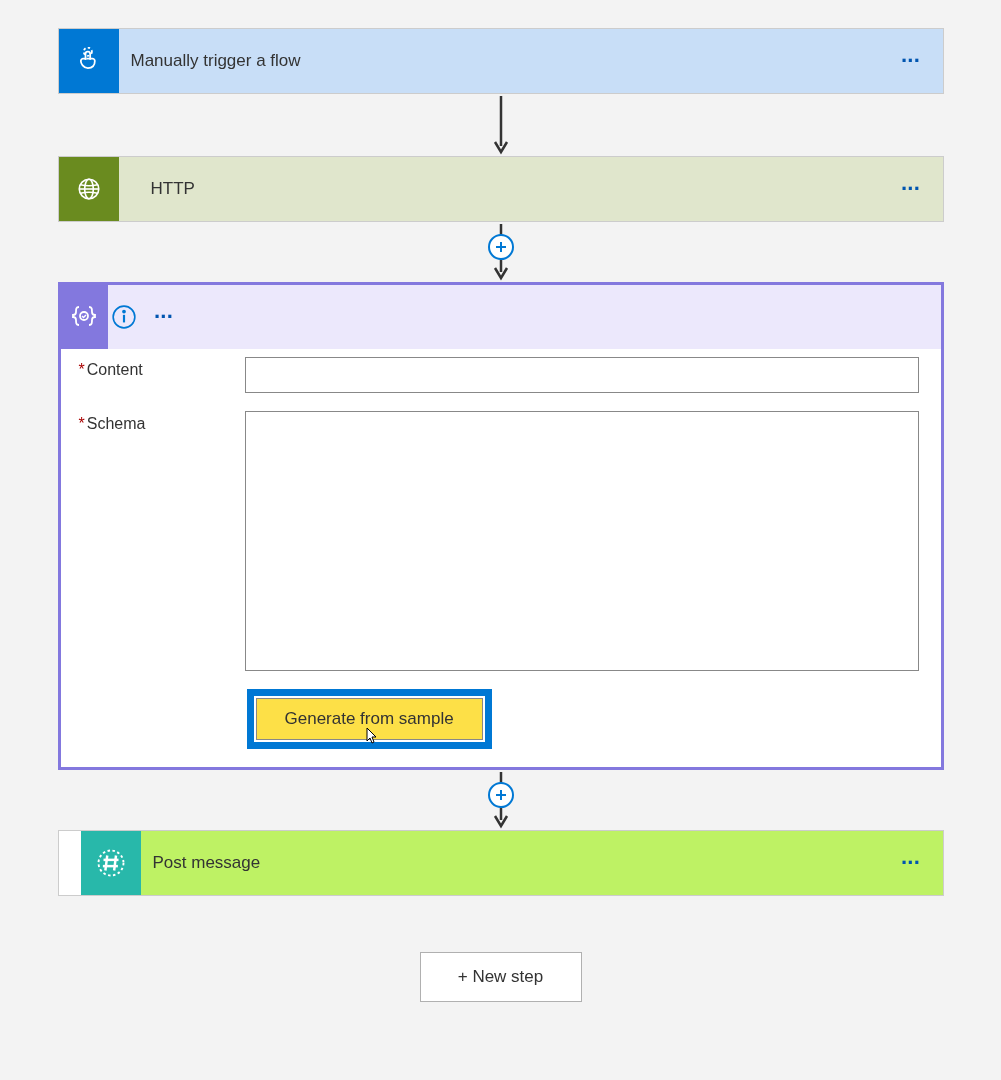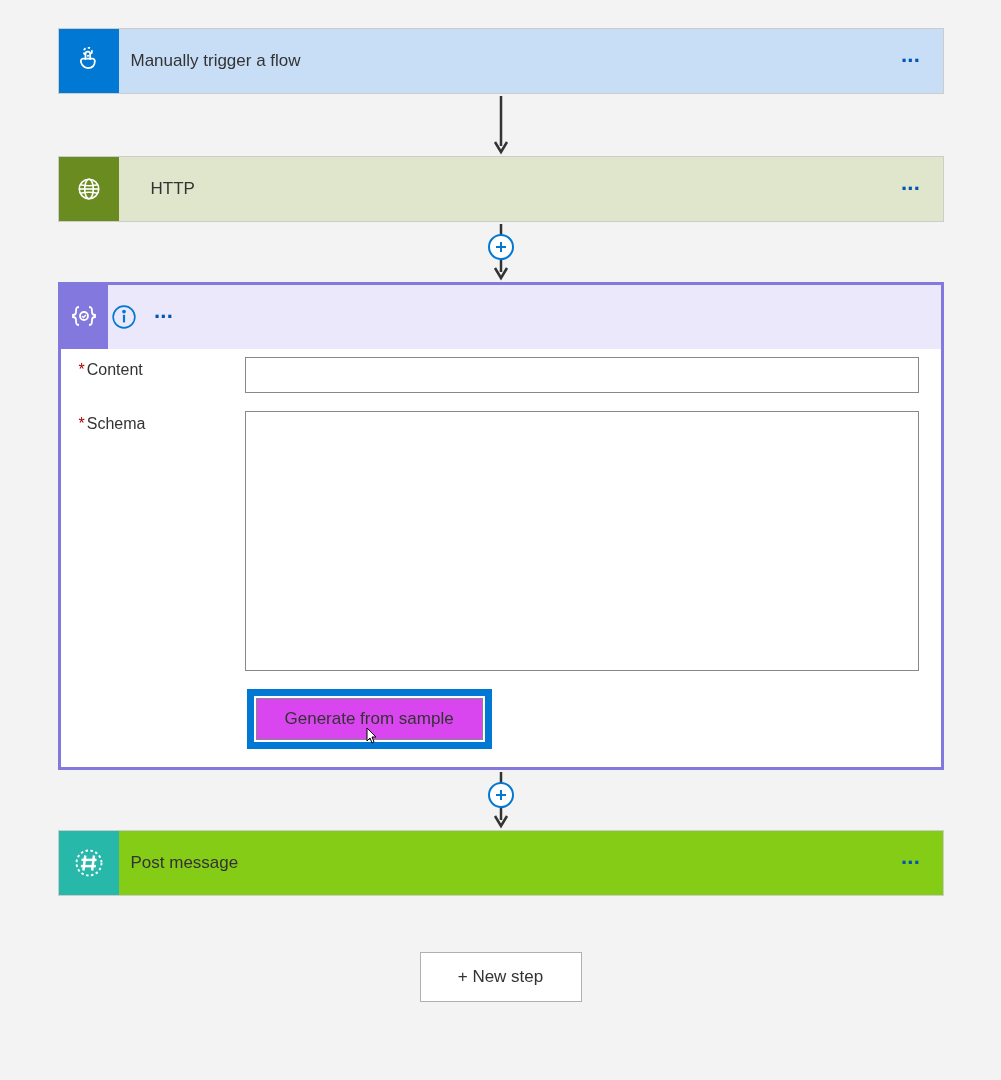--- a/index.html
+++ b/index.html
@@ -141,33 +141,34 @@
       border: 7px solid #0078d4;
       display: inline-block;
       margin-left: -16px;
       padding: 2px;
       position: relative;
     }
     .generate-btn {
       padding: 10px 28px;
       font-size: 17px;
       color: #333;
-      background: #d946ef;
+      background: #fde047;
       border: 1px solid #888;
       cursor: pointer;
     }
     .cursor-pointer {
       position: absolute;
       bottom: -6px;
       left: 108px;
       pointer-events: none;
     }
     
     .post-card .card-header {
-      background: #84cc16;
+      background: #bef264;
+      margin-left: 22px;
     }
     .post-card .card-icon {
       background: #28b8aa;
     }
     
     .arrow-container {
       display: flex;
       flex-direction: column;
       align-items: center;
       position: relative;

